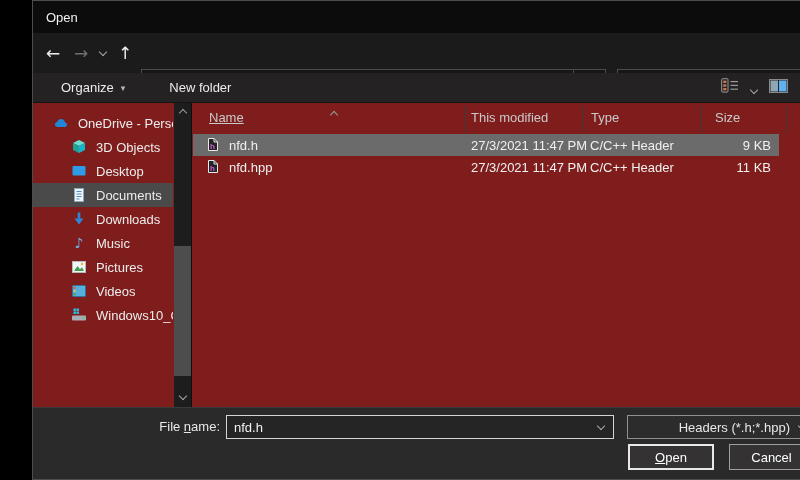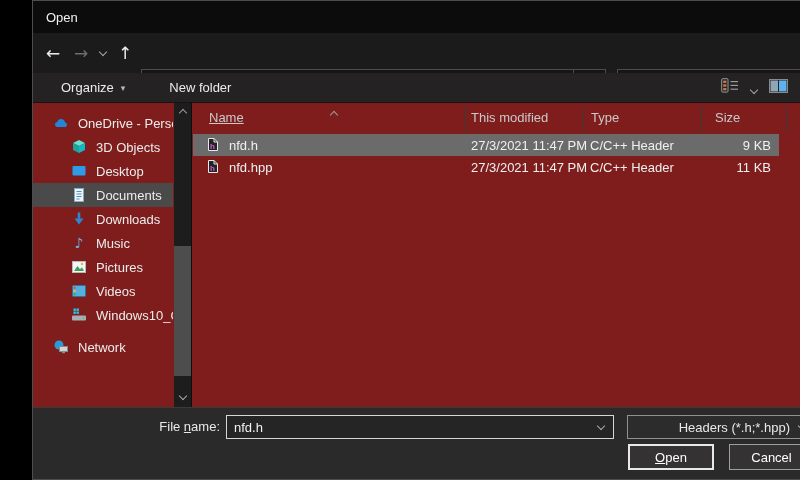--- a/index.html
+++ b/index.html
@@ -271,30 +271,20 @@
             <rect x="2.5" y="1.5" width="2.4" height="2.4" fill="#29c5ea"></rect>
             <rect x="5.5" y="1.5" width="2.4" height="2.4" fill="#29c5ea"></rect>
             <rect x="2.5" y="4.5" width="2.4" height="2.4" fill="#29c5ea"></rect>
             <rect x="5.5" y="4.5" width="2.4" height="2.4" fill="#29c5ea"></rect>
             <rect x="1" y="8.5" width="14" height="5" rx="1" fill="#a8aeb4"></rect>
             <circle cx="12.7" cy="11" r="0.9" fill="#3fd070"></circle>
           </svg>
       </span>
       <span>Windows10_OS (</span>
     </div>
-    <div class="side-item indent0 gap">
-      <span class="sicon">
-        <svg width="16" height="16" viewBox="0 0 16 16">
-            <circle cx="6" cy="6" r="4.5" fill="#2b9ad6"></circle>
-            <rect x="6.5" y="7.5" width="8" height="5" fill="#cfd6da" stroke="#8a8a8a"></rect>
-            <rect x="9" y="12.8" width="3" height="1.4" fill="#8a8a8a"></rect>
-          </svg>
-      </span>
-      <span>Network</span>
-    </div>
   </div>
 
   <div class="side-scroll">
     <span class="scroll-arrow up">
         <i class="chev-up"></i>
       </span>
     <span class="scroll-thumb"></span>
     <span class="scroll-arrow down">
         <i class="chev-down"></i>
       </span>

